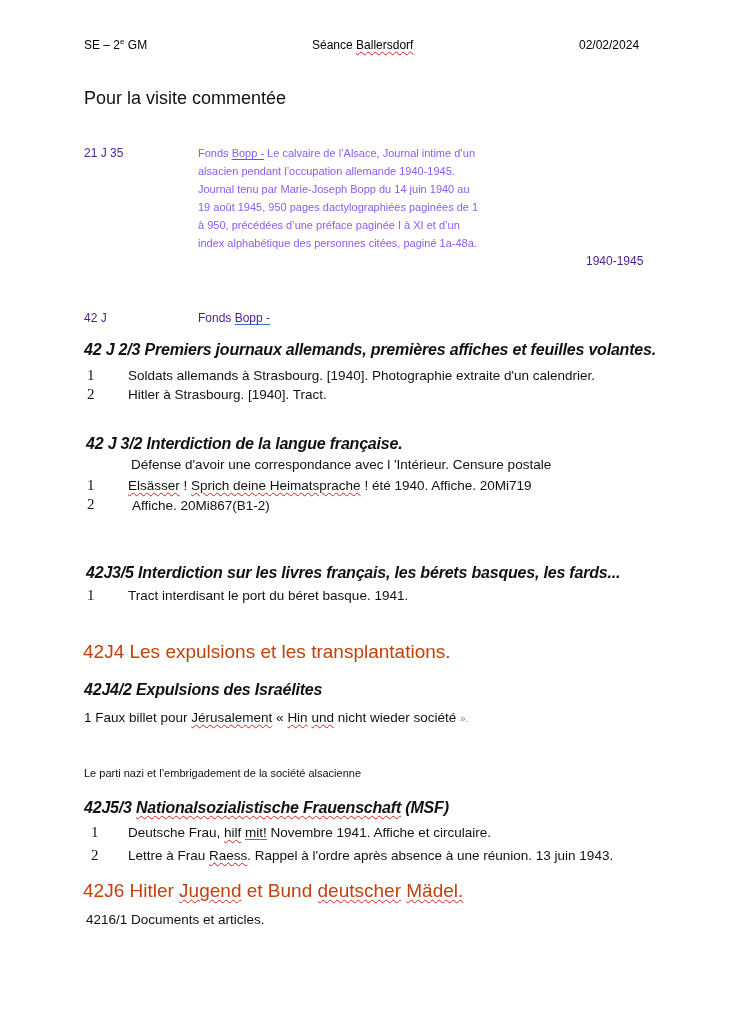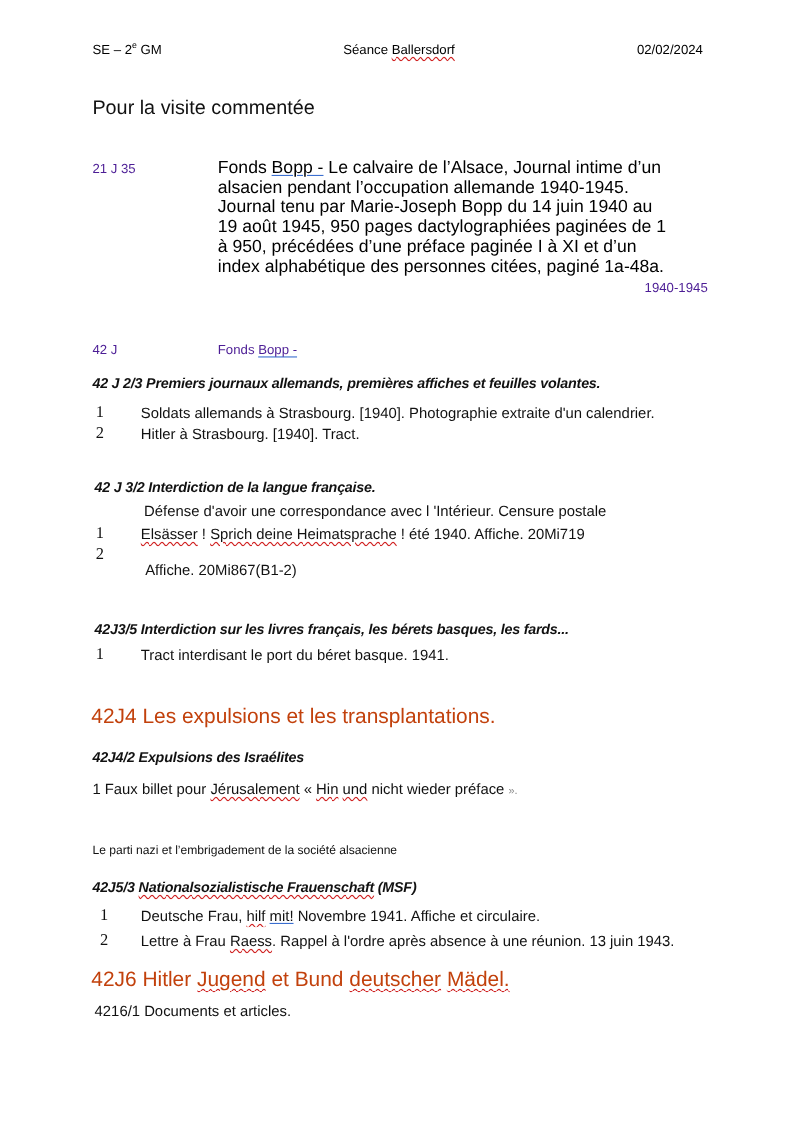--- a/index.html
+++ b/index.html
@@ -4,26 +4,26 @@
 <style>
   html, body { margin: 0; padding: 0; background: #ffffff; }
   body { width: 729px; height: 1024px; position: relative; overflow: hidden;
          font-family: "Liberation Sans", sans-serif; color: #111; }
   .abs { position: absolute; white-space: nowrap; }
   .hdr { font-size: 12px; color: #000000; top: 38px; }
   .sup { font-size: 8px; vertical-align: super; line-height: 0; }
   .h-main { font-size: 18px; font-weight: normal; color: #111; }
   .body-txt { font-size: 12px; color: #4c1d95; }
   .big-txt { font-size: 13.5px; color: #111; }
-  .h-it { font-size: 13px; font-style: italic; font-weight: bold; color: #111; letter-spacing: -0.2px; }
+  .h-it { font-size: 16px; font-style: italic; font-weight: bold; color: #111; letter-spacing: -0.2px; }
   .h-large { font-size: 19px; color: #c2410c; }
   .num { font-family: "Liberation Serif", serif; font-size: 15px; color: #111; }
   .spell { text-decoration: underline wavy #d02020; text-decoration-thickness: 1px; text-underline-offset: 2px; }
   .gram { text-decoration: underline #3b6fd0; text-decoration-thickness: 1px; text-underline-offset: 2px; }
-  .para { position: absolute; font-size: 16px; line-height: 18px; color: #000000; white-space: normal; }
+  .para { position: absolute; font-size: 11px; line-height: 18px; color: #8b5cf6; white-space: normal; }
   .justify { text-align: justify; text-align-last: left; }
   .grey-quote { color: #8a8a8a; font-size: 10px; }
 </style>
 </head>
 <body>
 
 <div class="abs hdr" style="left:84px;">
   <span>SE – 2</span><span class="sup">e</span><span> GM</span>
 </div>
 <div class="abs hdr" style="left:312px;">
@@ -58,32 +58,32 @@
 <div class="abs big-txt" style="left:128px; top:387px;">Hitler à Strasbourg. [1940]. Tract.</div>
 
 <div class="abs h-it" style="left:86px; top:435px;">42 J 3/2 Interdiction de la langue française.</div>
 <div class="abs big-txt" style="left:131px; top:457px;">Défense d'avoir une correspondance avec l 'Intérieur. Censure postale</div>
 <div class="abs num" style="left:87px; top:477px;">1</div>
 <div class="abs big-txt" style="left:128px; top:478px;">
   <span class="spell">Elsässer</span><span> ! </span><span class="spell">Sprich deine Heimatsprache</span><span> ! été 1940. Affiche. 20Mi719</span>
 </div>
 <div class="abs num" style="left:87px; top:496px;">2</div>
 <div class="abs big-txt" style="left:128px; top:497px; width:516px; white-space:normal;">
-  <div style="padding-left:4px; margin-top:14px;">Affiche. 20Mi867(B1-2)</div>
+  <div style="padding-left:4px; margin-top:1px;">Affiche. 20Mi867(B1-2)</div>
 </div>
 
 <div class="abs h-it" style="left:86px; top:564px;">42J3/5 Interdiction sur les livres français, les bérets basques, les fards...</div>
 <div class="abs num" style="left:87px; top:587px;">1</div>
 <div class="abs big-txt" style="left:128px; top:588px;">Tract interdisant le port du béret basque. 1941.</div>
 
 <div class="abs h-large" style="left:83px; top:641px;">42J4 Les expulsions et les transplantations.</div>
 
 <div class="abs h-it" style="left:84px; top:681px;">42J4/2 Expulsions des Israélites</div>
 <div class="abs big-txt" style="left:84px; top:710px;">
-  <span>1 Faux billet pour </span><span class="spell">Jérusalement</span><span> « </span><span class="spell">Hin</span><span> </span><span class="spell">und</span><span> nicht wieder préface </span><span class="grey-quote">».</span>
+  <span>1 Faux billet pour </span><span class="spell">Jérusalement</span><span> « </span><span class="spell">Hin</span><span> </span><span class="spell">und</span><span> nicht wieder société </span><span class="grey-quote">».</span>
 </div>
 
 <div class="abs" style="left:84px; top:767px; font-size:11px;">Le parti nazi et l’embrigadement de la société alsacienne</div>
 
 <div class="abs h-it" style="left:84px; top:799px;">
   <span>42J5/3 </span><span class="spell">Nationalsozialistische Frauenschaft</span><span> (MSF)</span>
 </div>
 <div class="abs num" style="left:91px; top:824px;">1</div>
 <div class="abs big-txt" style="left:128px; top:825px;">
   <span>Deutsche Frau, </span><span class="spell">hilf</span><span> </span><span class="gram">mit!</span><span> Novembre 1941. Affiche et circulaire.</span>

